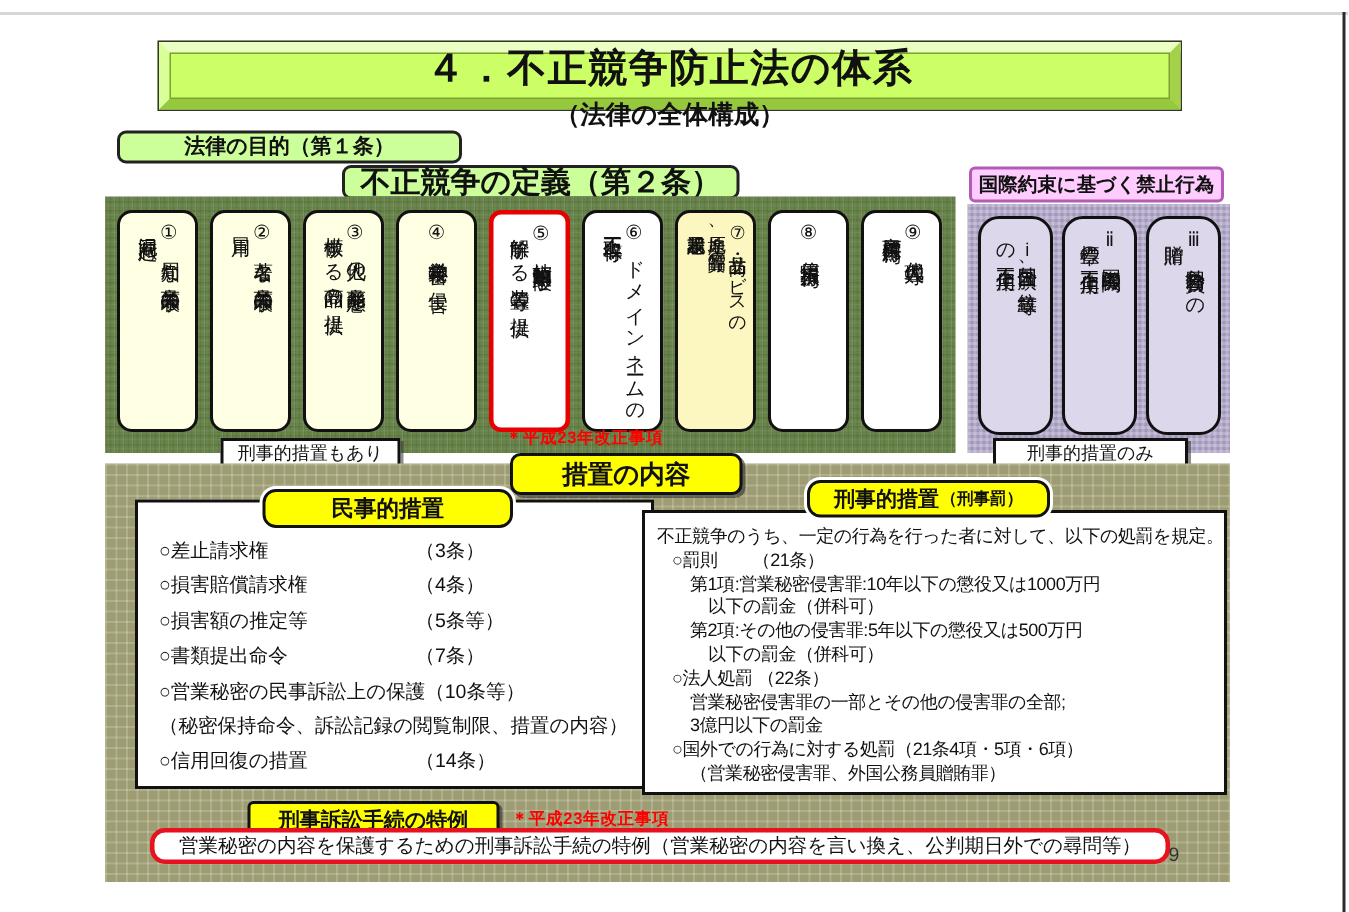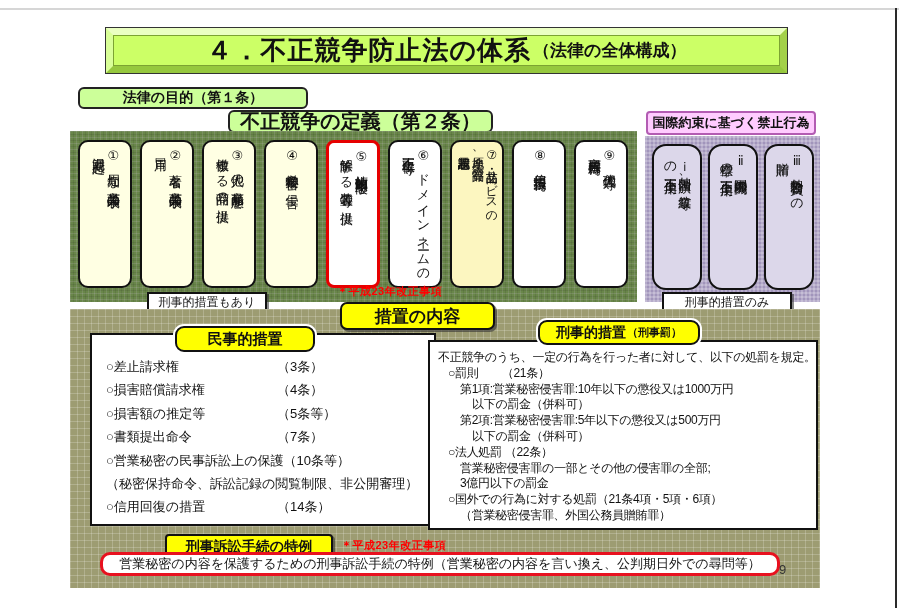--- a/index.html
+++ b/index.html
@@ -6,21 +6,21 @@
   body{font-family:"Liberation Sans","DejaVu Sans",sans-serif;}
   .slide{position:relative;width:899px;height:608px;background:#ffffff;overflow:hidden;}
 
   .top-line{position:absolute;left:0;top:8px;width:899px;height:2px;background:#d6d6d6;}
   .right-line{position:absolute;left:895px;top:8px;width:2px;height:600px;background:#2a2a2a;}
 
   
   .titlebar{position:absolute;left:105px;top:27px;width:683px;height:47px;background:#ccff66;border:1px solid #333;box-sizing:border-box;}
   .titlebar .bevel{position:absolute;inset:0;border:7px solid;border-color:#eaffc2 #a3d149 #96c83e #d9ff98;box-sizing:border-box;}
   .titlebar .inner-edge{position:absolute;inset:7px;border:1px solid #7ca332;box-sizing:border-box;}
-  .title-text{position:absolute;inset:0;display:flex;align-items:center;justify-content:center;gap:2px;}
+  .title-text{position:absolute;inset:0;display:flex;align-items:center;justify-content:space-between;gap:2px;flex-direction:column;}
   .title-text .main{font-size:26px;font-weight:bold;color:#111;letter-spacing:1px;}
   .title-text .sub{font-size:17px;font-weight:bold;color:#111;}
 
   
   .lbl{position:absolute;box-sizing:border-box;display:flex;align-items:center;justify-content:center;font-weight:bold;color:#111;}
   .lbl.green{background:#ccff99;border:2px solid #222;border-radius:6px;}
   .lbl-purpose{left:78px;top:87px;width:230px;height:22px;font-size:14px;}
   .lbl-def{left:228px;top:110px;width:265px;height:23px;font-size:20px;}
   .lbl.pink{background:#ffccff;border:2px solid #b35cb3;border-radius:4px;}
   .lbl-intl{left:646px;top:111px;width:170px;height:24px;font-size:13px;}
@@ -71,21 +71,21 @@
   .tag-only{left:662px;top:292px;width:130px;height:20px;}
 
   .note-red{position:absolute;color:#ff0000;font-weight:bold;font-size:11px;letter-spacing:0.5px;}
   .note-top{left:337px;top:284px;}
   .note-bottom{left:341px;top:538px;}
 
   
   .ylbl{position:absolute;background:#ffff00;border:2px solid #111;box-sizing:border-box;
     display:flex;align-items:center;justify-content:center;font-weight:bold;color:#111;}
   .lbl-measures{left:340px;top:302px;width:155px;height:28px;font-size:17px;border-radius:7px;box-shadow:2px 2px 0 rgba(50,50,50,.6);}
-  .hdr-civil{left:175px;top:326px;width:140px;height:26px;font-size:15px;border-radius:9px;box-shadow:0 0 0 2px #ffffff;}
+  .hdr-civil{left:175px;top:326px;width:167px;height:26px;font-size:15px;border-radius:9px;box-shadow:0 0 0 2px #ffffff;}
   .hdr-criminal{left:538px;top:320px;width:162px;height:25px;font-size:14px;border-radius:9px;box-shadow:0 0 0 2px #ffffff;gap:1px;}
   .hdr-criminal .small{font-size:11px;font-weight:bold;}
   .lbl-special{left:165px;top:534px;width:168px;height:25px;font-size:14px;border-radius:4px;box-shadow:2px 2px 0 rgba(50,50,50,.6);}
 
   
   .content-box{position:absolute;background:#ffffff;border:2px solid #111;box-sizing:border-box;}
   .civil-box{left:90px;top:333px;width:346px;height:193px;padding:24px 14px 0 14px;}
   .civil-row{display:flex;font-size:13px;color:#111;margin-bottom:6.5px;line-height:1.3;}
   .civil-row .nm{width:171px;flex:0 0 auto;}
   .civil-row .art{flex:0 0 auto;}
@@ -191,35 +191,35 @@
         <span class="art">（5条等）</span>
       </div>
       <div class="civil-row">
         <span class="nm">○書類提出命令</span>
         <span class="art">（7条）</span>
       </div>
       <div class="civil-row full">
         <span class="nm">○営業秘密の民事訴訟上の保護（10条等）</span>
       </div>
       <div class="civil-row full">
-        <span class="nm">（秘密保持命令、訴訟記録の閲覧制限、非公開審理）</span>
+        <span class="nm">（秘密保持命令、訴訟記録の閲覧制限、措置の内容）</span>
       </div>
       <div class="civil-row">
         <span class="nm">○信用回復の措置</span>
         <span class="art">（14条）</span>
       </div>
     </div>
   <div class="ylbl hdr-civil">民事的措置</div>
 
   <div class="content-box criminal-box" id="criminal-lines">
       <div class="criminal-line" style="padding-left: 0px;">不正競争のうち、一定の行為を行った者に対して、以下の処罰を規定。</div>
       <div class="criminal-line" style="padding-left: 10px;">○罰則　　（21条）</div>
       <div class="criminal-line" style="padding-left: 22px;">第1項:営業秘密侵害罪:10年以下の懲役又は1000万円</div>
       <div class="criminal-line" style="padding-left: 34px;">以下の罰金（併科可）</div>
-      <div class="criminal-line" style="padding-left: 22px;">第2項:営業秘密侵害罪:5年以下の懲役又は500万円</div>
+      <div class="criminal-line" style="padding-left: 22px;">第2項:その他の侵害罪:5年以下の懲役又は500万円</div>
       <div class="criminal-line" style="padding-left: 34px;">以下の罰金（併科可）</div>
       <div class="criminal-line" style="padding-left: 10px;">○法人処罰 （22条）</div>
       <div class="criminal-line" style="padding-left: 22px;">営業秘密侵害罪の一部とその他の侵害罪の全部;</div>
       <div class="criminal-line" style="padding-left: 22px;">3億円以下の罰金</div>
       <div class="criminal-line" style="padding-left: 10px;">○国外での行為に対する処罰（21条4項・5項・6項）</div>
       <div class="criminal-line" style="padding-left: 22px;">（営業秘密侵害罪、外国公務員贈賄罪）</div>
     </div>
   <div class="ylbl lbl-special">刑事訴訟手続の特例</div>
 
   <div class="ylbl hdr-criminal">

